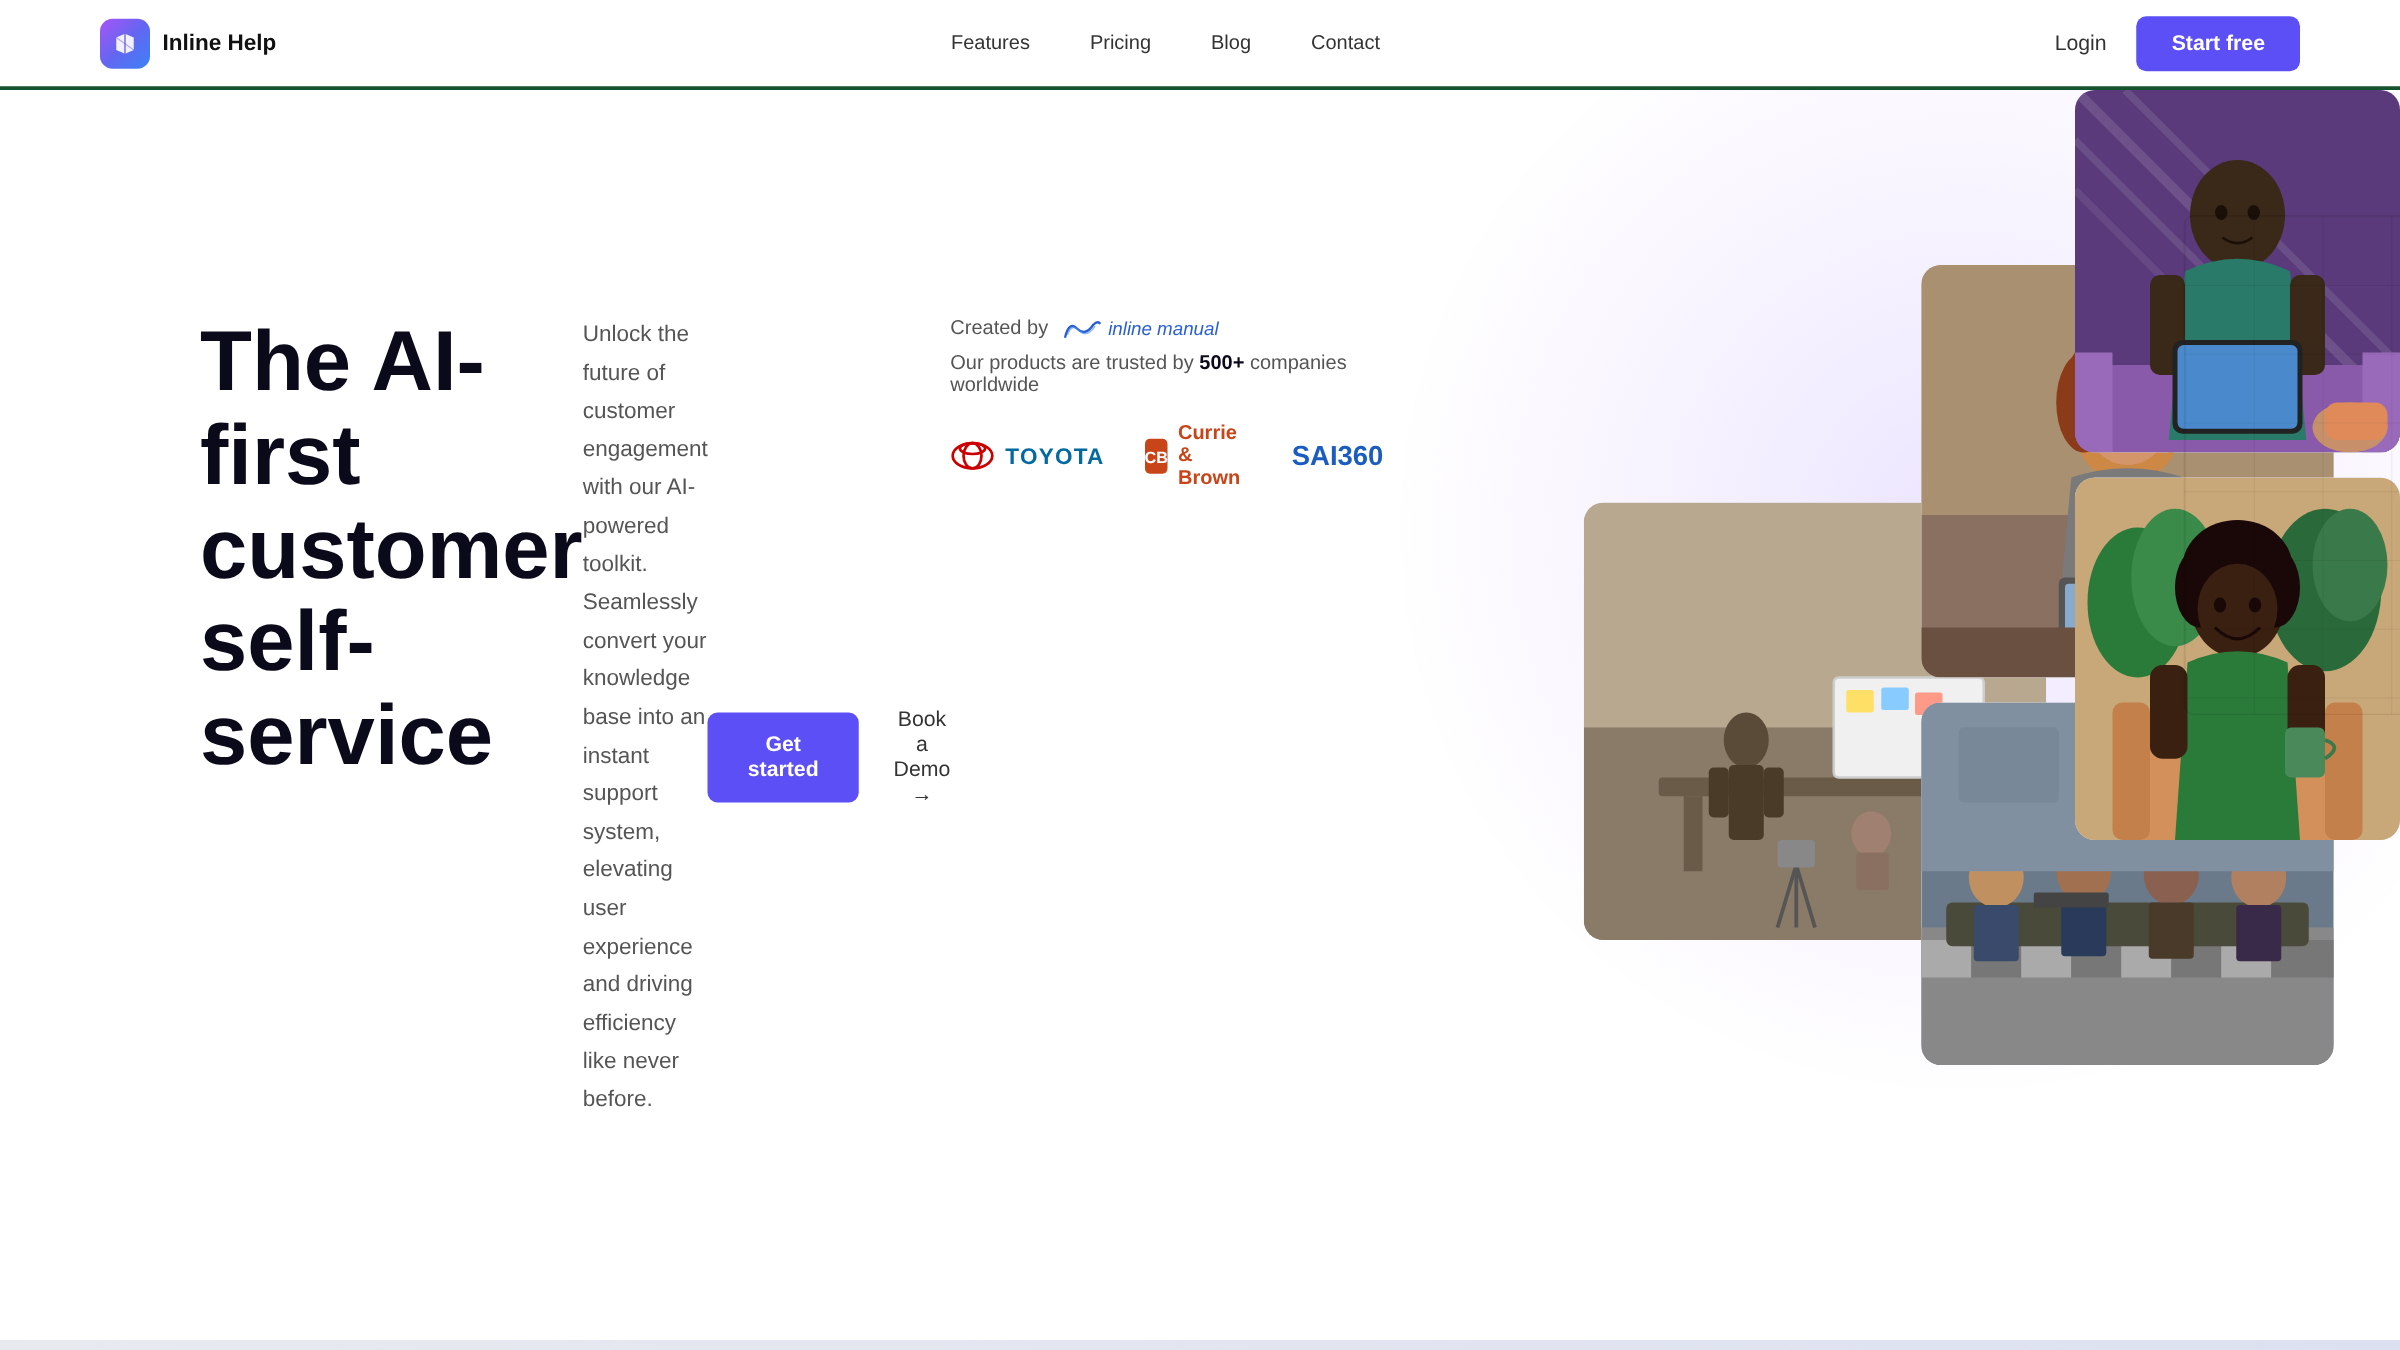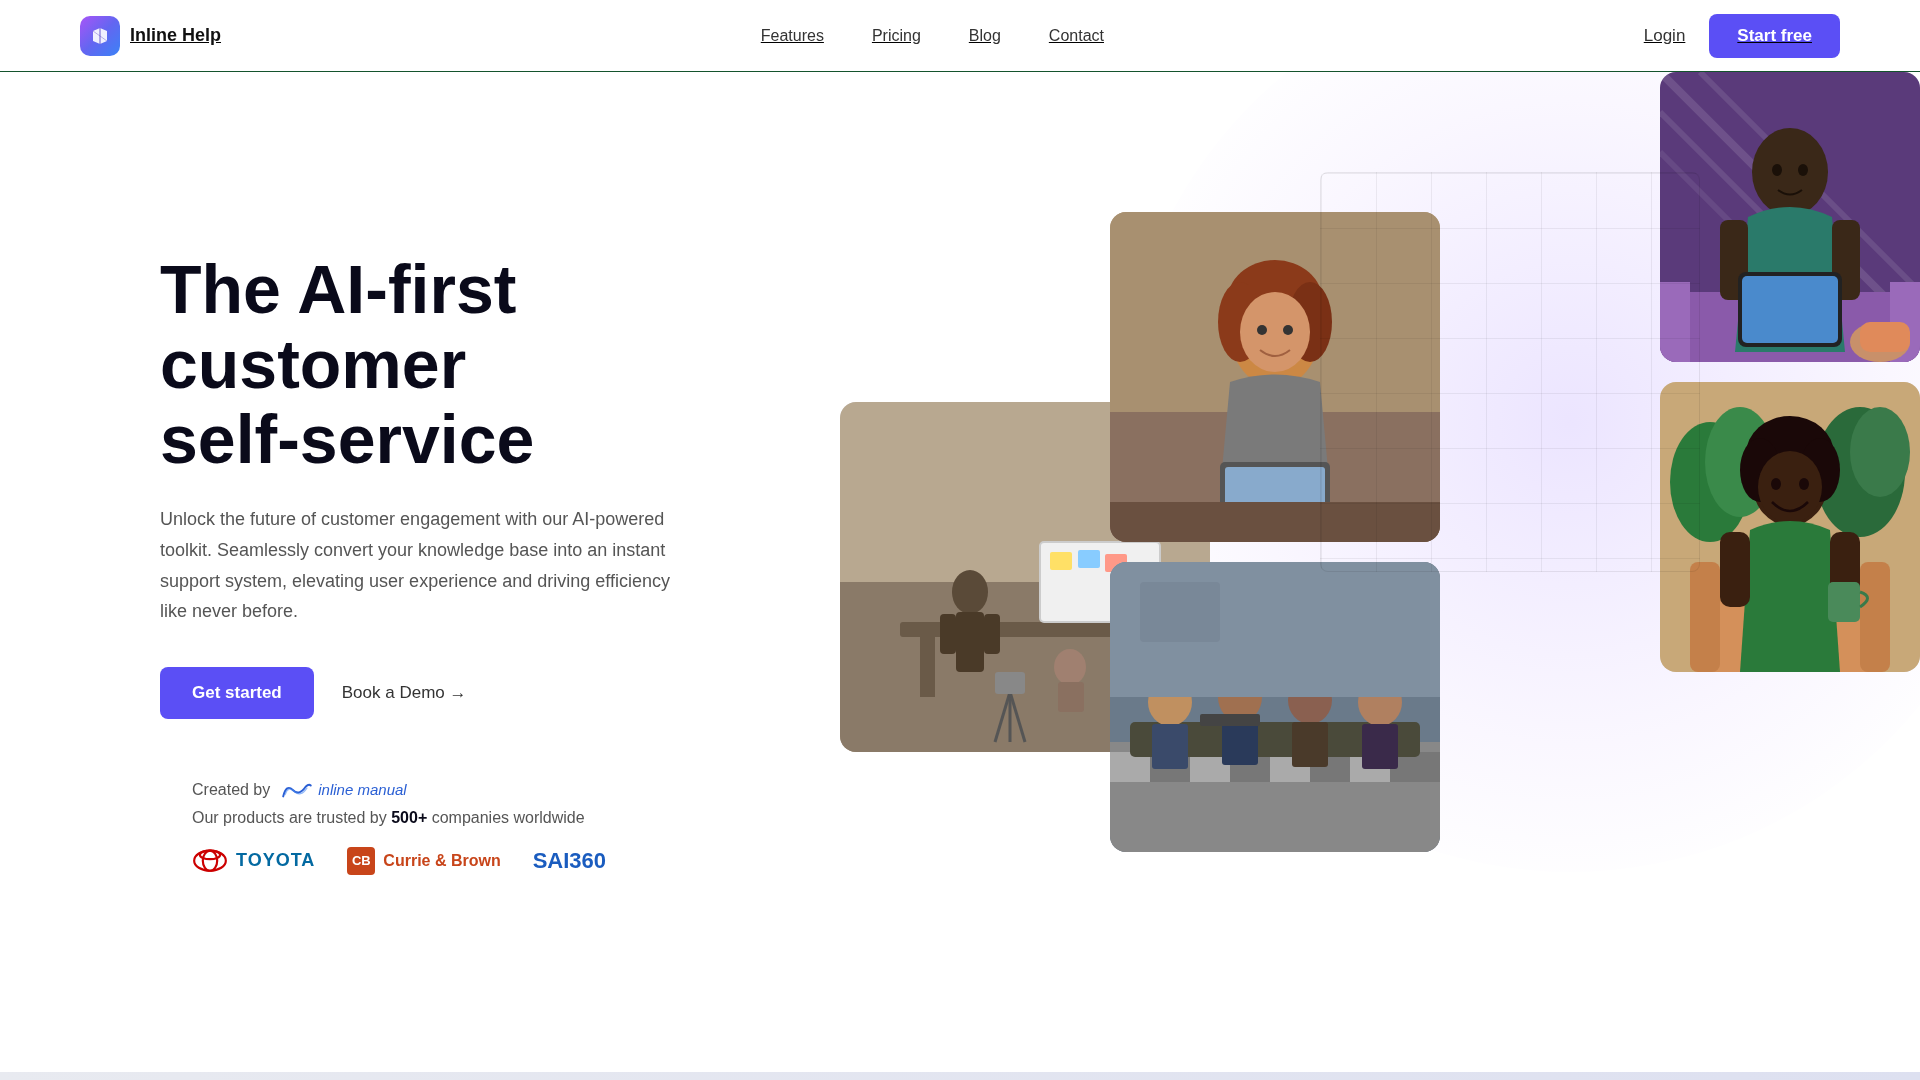--- a/index.html
+++ b/index.html
@@ -11,25 +11,24 @@
       overflow-x: hidden;
     }
 
     
     nav {
       display: flex;
       align-items: center;
       justify-content: space-between;
       padding: 0 80px;
       height: 72px;
-      border-bottom: 1px solid #14532d;
+      border-bottom: 3px solid #14532d;
       position: relative;
       z-index: 10;
       background: #fff;
-      text-decoration: underline;
     }
     .nav-logo {
       display: flex;
       align-items: center;
       gap: 10px;
       text-decoration: none;
     }
     .logo-icon {
       width: 40px;
       height: 40px;
@@ -102,21 +101,21 @@
       height: 900px;
       background: radial-gradient(ellipse at center, rgba(200, 180, 255, 0.35) 0%, rgba(220, 200, 255, 0.15) 50%, transparent 75%);
       border-radius: 50%;
       pointer-events: none;
     }
 
     .hero-left {
       flex: 0 0 680px;
       padding: 180px 0 60px 160px;
       display: flex;
-      flex-direction: column;
+      flex-direction: row;
       justify-content: flex-start;
       z-index: 2;
     }
 
     .hero-title {
       font-size: 68px;
       font-weight: 800;
       color: #0a0a1a;
       line-height: 1.1;
       margin-bottom: 28px;
@@ -158,21 +157,20 @@
       cursor: pointer;
       display: flex;
       align-items: center;
       gap: 6px;
     }
 
     .created-by-section {
       display: flex;
       flex-direction: column;
       gap: 8px;
-      margin-left: 32px;
     }
 
     .created-by-row {
       display: flex;
       align-items: center;
       gap: 10px;
       font-size: 16px;
       color: #555;
     }
 

